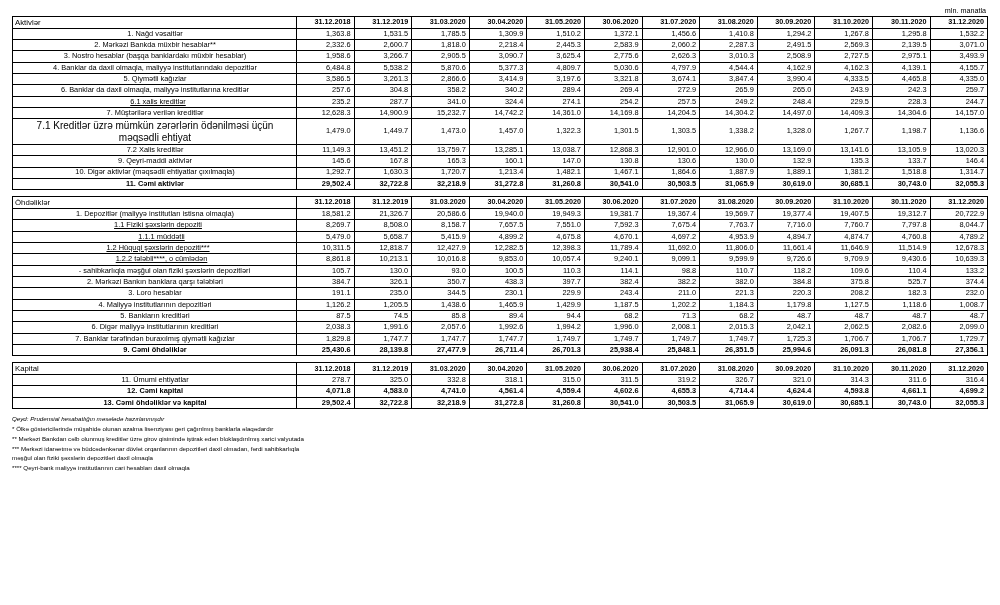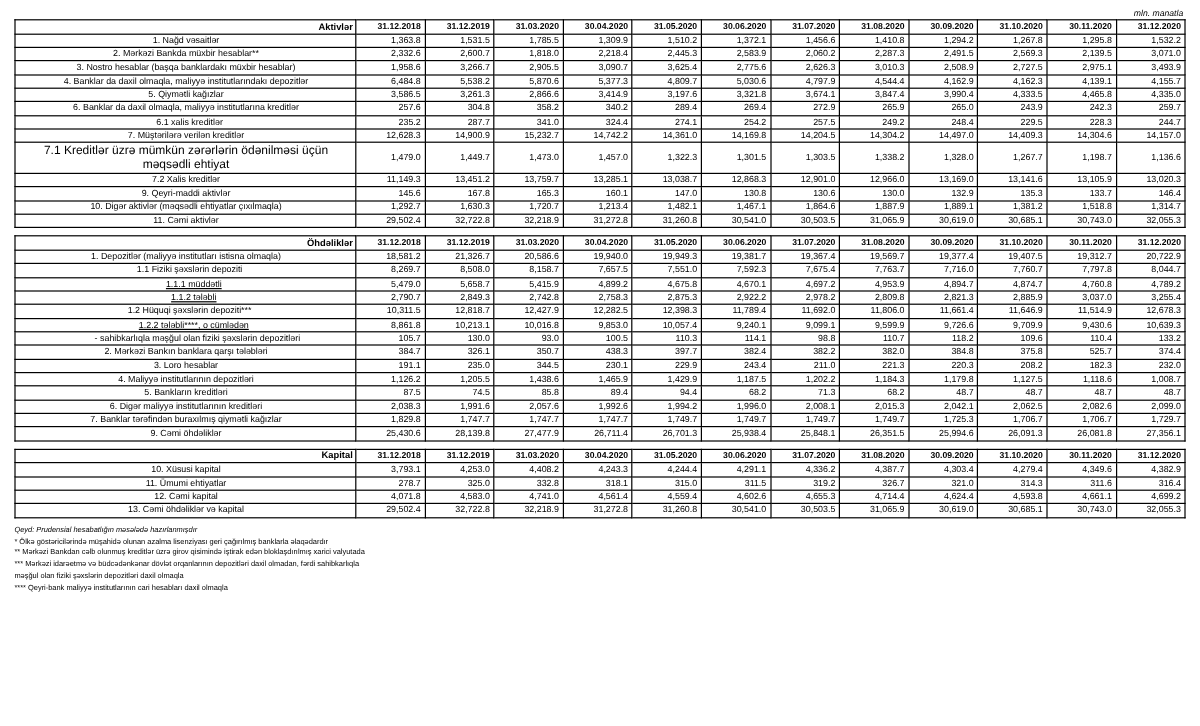--- a/index.html
+++ b/index.html
@@ -24,21 +24,20 @@
   .doc-title {
     text-align: center;
     font-size: 12.5px;
     font-weight: bold;
     margin: 2px 0 6px 0;
     letter-spacing: 0.1px;
   }
   .units {
     text-align: right;
     font-size: 7.2px;
-    font-style: italic;
     margin-bottom: 1px;
     padding-right: 2px;
   }
   table.balance {
     border-collapse: collapse;
     width: 976px;
     table-layout: fixed;
     font-size: 7.4px;
   }
   table.balance td, table.balance th {
@@ -51,39 +50,39 @@
   }
   .lbl {
     text-align: center;
     padding-left: 3px !important;
   }
   .num {
     text-align: right;
     padding-right: 3px !important;
   }
   .hdr-sec td {
-    font-weight: bold;
-    text-align: right;
+    font-weight: normal;
+    text-align: left;
     font-size: 7.8px;
     padding: 2.0px 2px;
   }
   .hdr-sec td.datecol {
     font-weight: bold;
     font-size: 7.2px;
   }
   .total td {
-    font-weight: normal;
+    font-weight: bold;
     margin-left: 20px;
   }
   .spacer td {
     border: none !important;
     height: 6px;
     padding: 0 !important;
   }
-  .indent1 { padding-left: 9px !important; }
+  .indent1 { padding-left: 9px !important; text-decoration: underline; }
   .indent2 { padding-left: 16px !important; text-decoration: underline; }
   .indent3 { padding-left: 22px !important; margin-left: 24px; }
   .notes {
     margin-top: 5px;
     font-size: 6.2px;
     line-height: 1.5;
   }
   .notes div { margin-bottom: 0.5px; }
   .note-italic { font-style: italic; }
 </style>
@@ -366,35 +365,20 @@
           <td class="num">4,675.8</td>
           <td class="num">4,670.1</td>
           <td class="num">4,697.2</td>
           <td class="num">4,953.9</td>
           <td class="num">4,894.7</td>
           <td class="num">4,874.7</td>
           <td class="num">4,760.8</td>
           <td class="num">4,789.2</td>
         </tr>
         <tr>
-          <td class="lbl indent2">1.1.2 tələbli</td>
-          <td class="num">2,790.7</td>
-          <td class="num">2,849.3</td>
-          <td class="num">2,742.8</td>
-          <td class="num">2,758.3</td>
-          <td class="num">2,875.3</td>
-          <td class="num">2,922.2</td>
-          <td class="num">2,978.2</td>
-          <td class="num">2,809.8</td>
-          <td class="num">2,821.3</td>
-          <td class="num">2,885.9</td>
-          <td class="num">3,037.0</td>
-          <td class="num">3,255.4</td>
-        </tr>
-        <tr>
           <td class="lbl indent1">1.2 Hüquqi şəxslərin depoziti***</td>
           <td class="num">10,311.5</td>
           <td class="num">12,818.7</td>
           <td class="num">12,427.9</td>
           <td class="num">12,282.5</td>
           <td class="num">12,398.3</td>
           <td class="num">11,789.4</td>
           <td class="num">11,692.0</td>
           <td class="num">11,806.0</td>
           <td class="num">11,661.4</td>
@@ -549,35 +533,20 @@
           <td class="datecol num" style="text-align: right;">31.05.2020</td>
           <td class="datecol num" style="text-align: right;">30.06.2020</td>
           <td class="datecol num" style="text-align: right;">31.07.2020</td>
           <td class="datecol num" style="text-align: right;">31.08.2020</td>
           <td class="datecol num" style="text-align: right;">30.09.2020</td>
           <td class="datecol num" style="text-align: right;">31.10.2020</td>
           <td class="datecol num" style="text-align: right;">30.11.2020</td>
           <td class="datecol num" style="text-align: right;">31.12.2020</td>
         </tr>
         <tr>
-          <td class="lbl">10. Xüsusi kapital</td>
-          <td class="num">3,793.1</td>
-          <td class="num">4,253.0</td>
-          <td class="num">4,408.2</td>
-          <td class="num">4,243.3</td>
-          <td class="num">4,244.4</td>
-          <td class="num">4,291.1</td>
-          <td class="num">4,336.2</td>
-          <td class="num">4,387.7</td>
-          <td class="num">4,303.4</td>
-          <td class="num">4,279.4</td>
-          <td class="num">4,349.6</td>
-          <td class="num">4,382.9</td>
-        </tr>
-        <tr>
           <td class="lbl">11. Ümumi ehtiyatlar</td>
           <td class="num">278.7</td>
           <td class="num">325.0</td>
           <td class="num">332.8</td>
           <td class="num">318.1</td>
           <td class="num">315.0</td>
           <td class="num">311.5</td>
           <td class="num">319.2</td>
           <td class="num">326.7</td>
           <td class="num">321.0</td>

